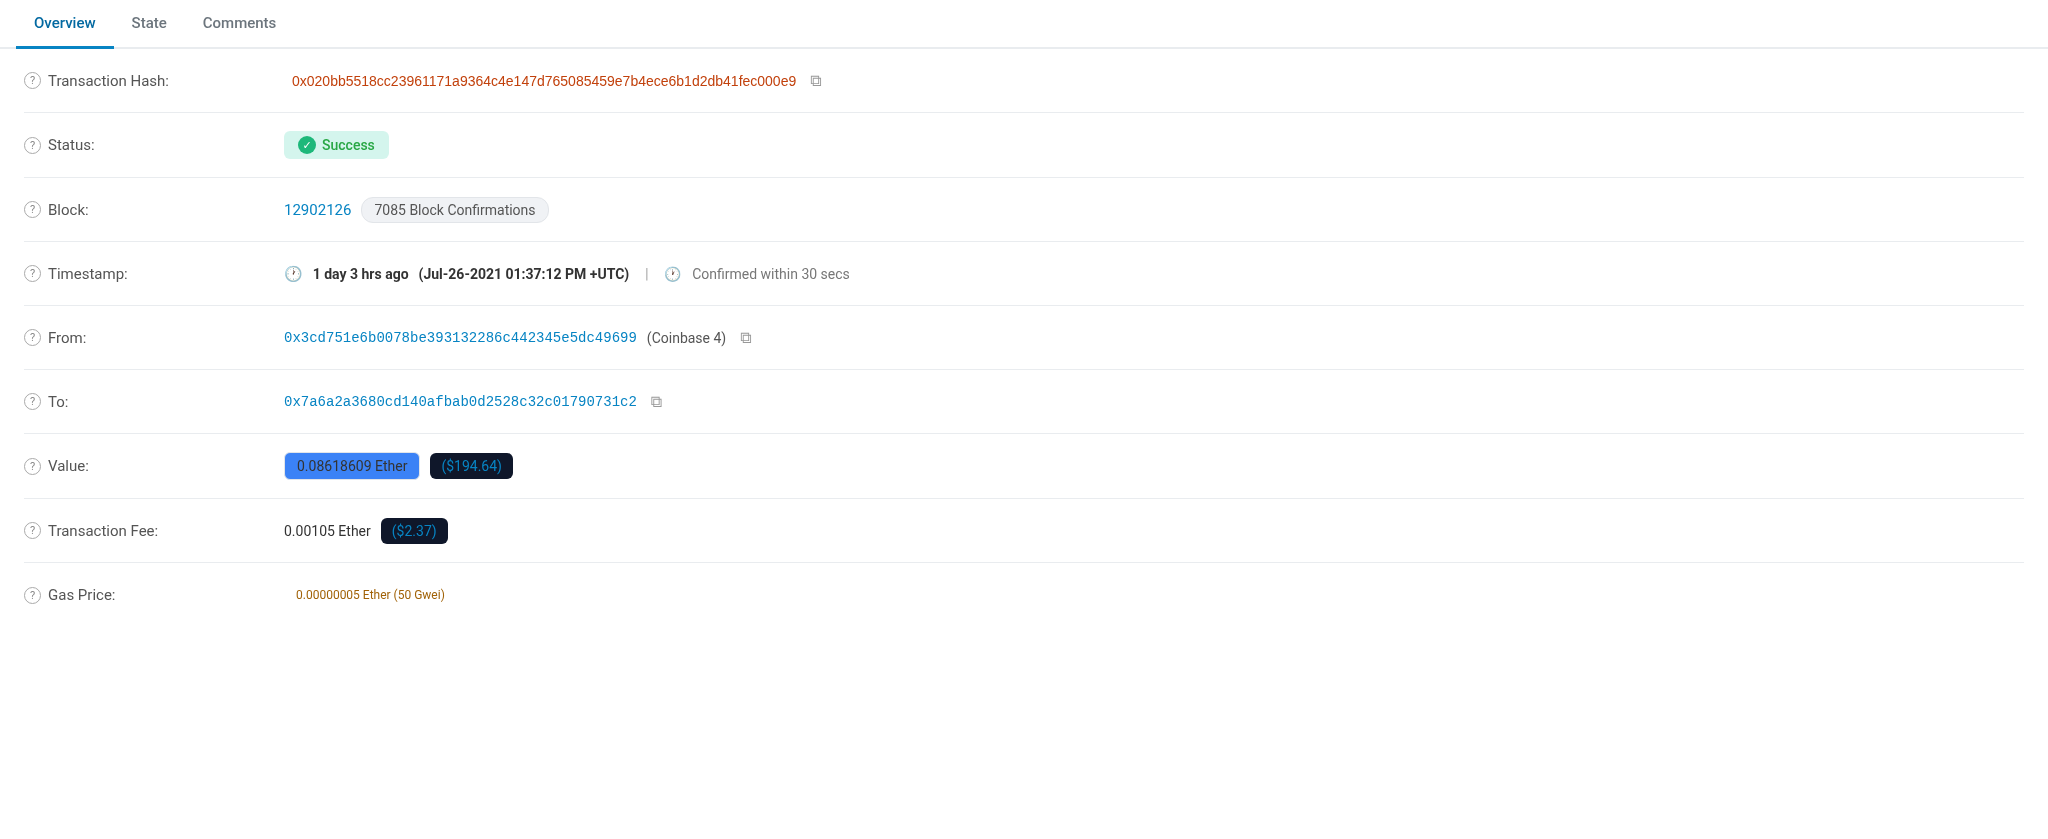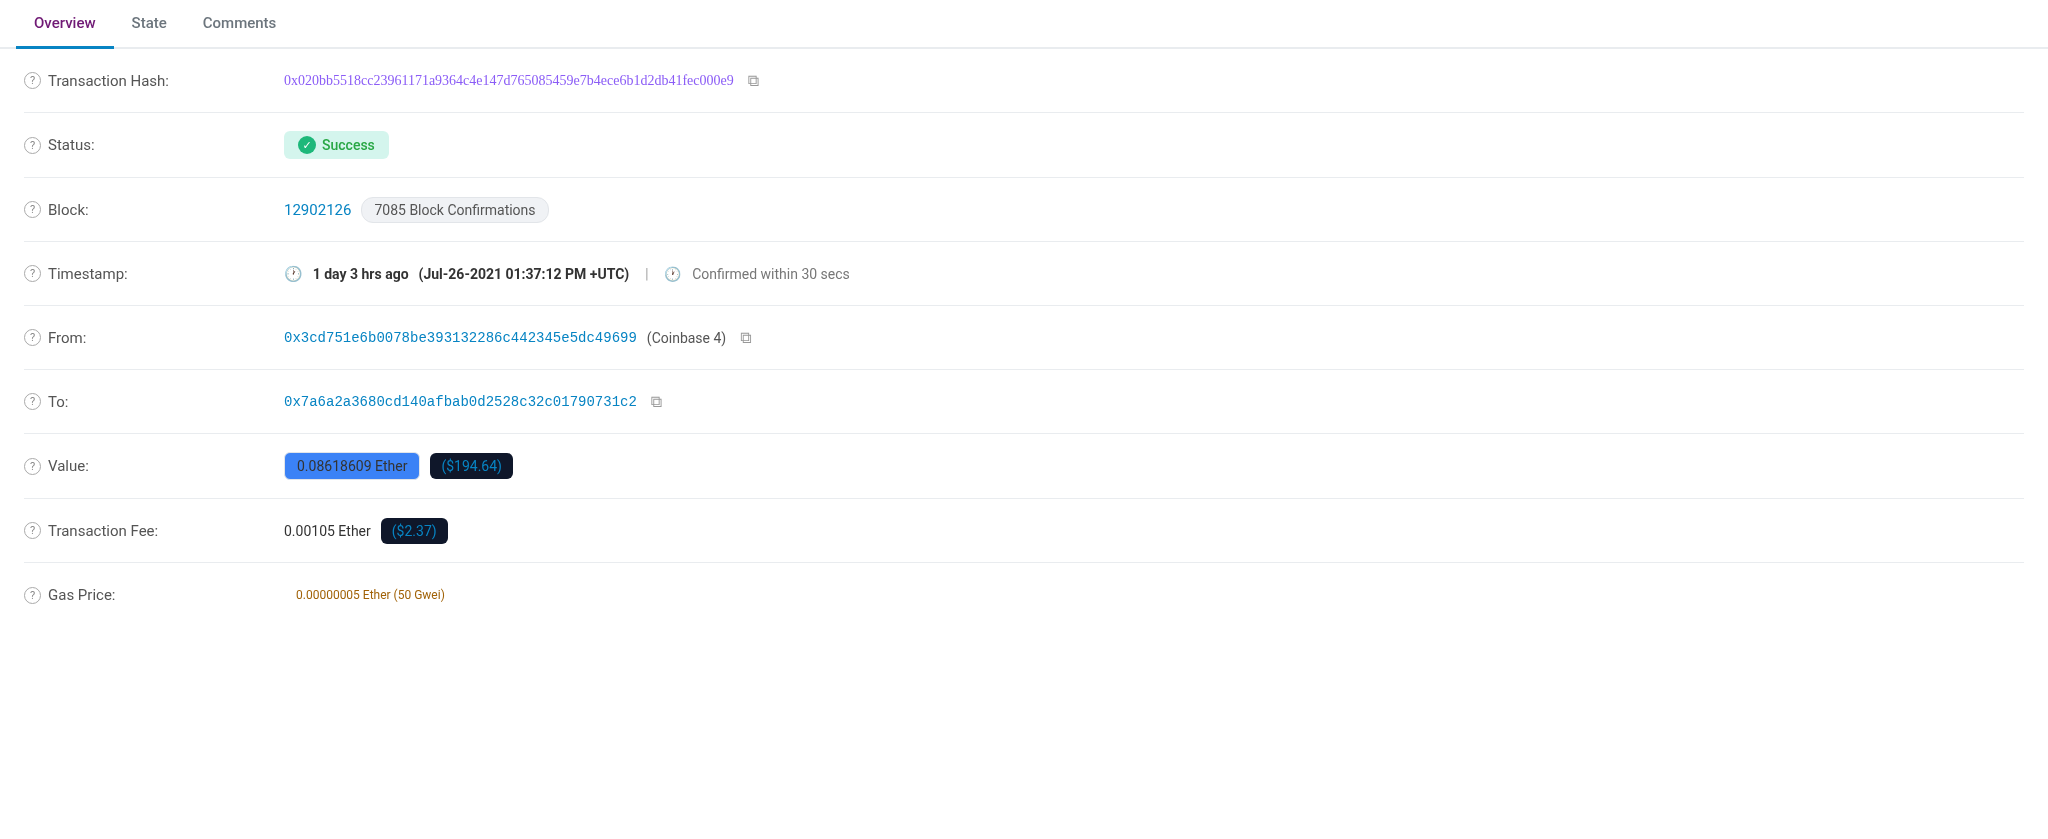--- a/index.html
+++ b/index.html
@@ -17,21 +17,21 @@
     .tab {
       padding: 14px 18px;
       cursor: pointer;
       font-size: 15px;
       color: #6c757d;
       border-bottom: 3px solid transparent;
       margin-bottom: -2px;
       font-weight: 500;
     }
     .tab.active {
-      color: #701a75;
+      color: #0369a1;
       border-bottom: 3px solid #0784c3;
     }
     .content {
       padding: 0 24px;
     }
     .row {
       display: flex;
       align-items: center;
       padding: 18px 0;
       border-bottom: 1px solid #e9ecef;
@@ -62,24 +62,25 @@
       cursor: pointer;
     }
     .value-col {
       flex: 1;
       display: flex;
       align-items: center;
       gap: 10px;
       flex-wrap: wrap;
     }
     .hash-text {
-      font-family: Liberation Serif, serif;
-      font-size: 14px;
-      color: #8b5cf6;
+      font-family: Liberation Sans, sans-serif;
+      font-size: 14px;
+      color: #c2410c;
       word-break: break-all;
+      margin-left: 8px;
     }
     .copy-icon {
       cursor: pointer;
       color: #999;
       font-size: 16px;
       margin-left: 4px;
     }
     .status-badge {
       background: #d4f5ed;
       color: #28a745;

